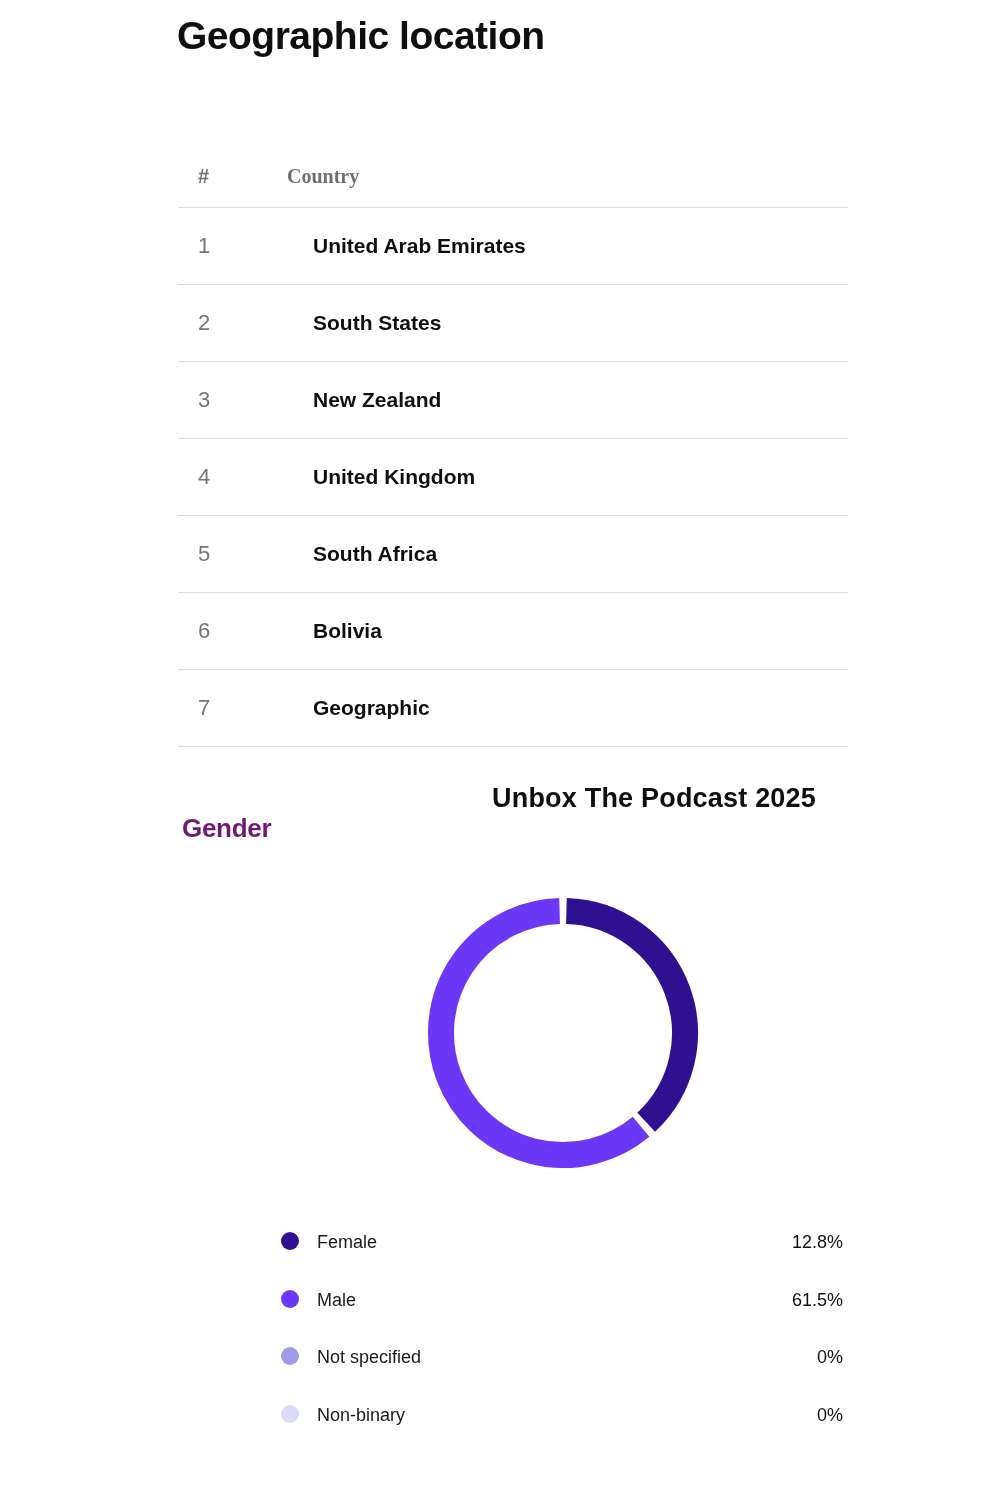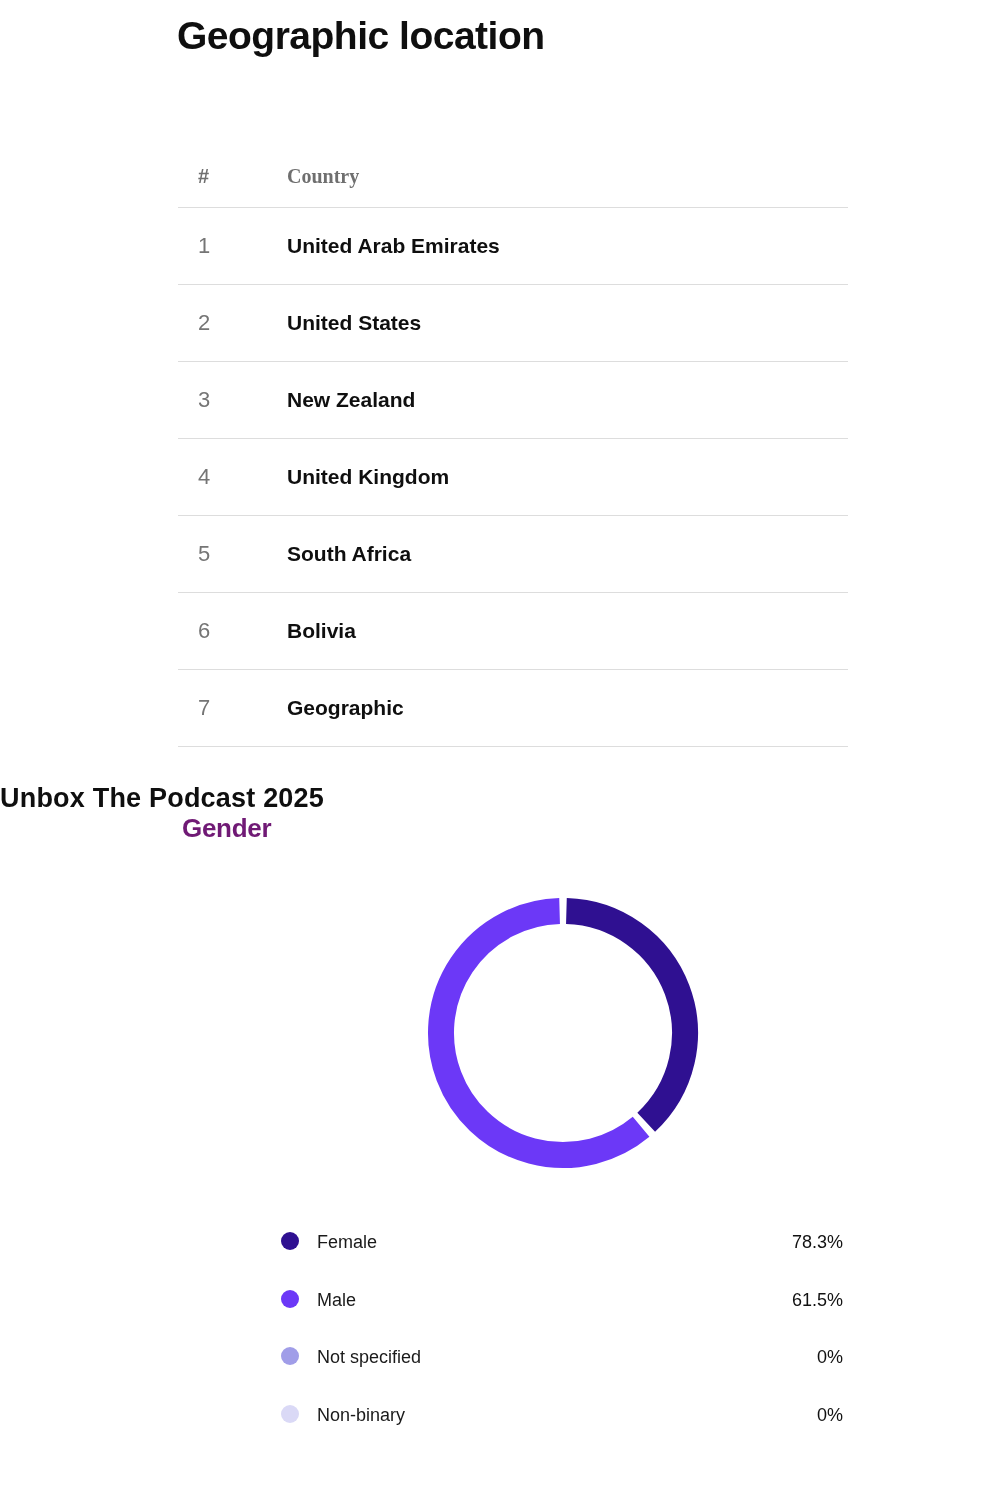--- a/index.html
+++ b/index.html
@@ -65,29 +65,30 @@
     width: 109px;
     padding-left: 20px;
     box-sizing: border-box;
     font-size: 22px;
     color: #757575;
   }
   .cell-country {
     font-size: 21px;
     font-weight: 700;
     color: #0f0f0f;
+    margin-left: 26px;
   }
 
   
   .chart-title {
     position: absolute;
     left: 0;
     top: 783px;
     width: 816px;
-    text-align: left;
+    text-align: right;
     font-size: 27px;
     font-weight: 700;
     letter-spacing: 0.2px;
     color: #0f0f0f;
   }
   .section-heading {
     position: absolute;
     left: 182px;
     top: 813px;
     font-size: 26px;
@@ -143,21 +144,21 @@
       <div class="th-rank">#</div>
       <div class="th-country">Country</div>
     </div>
     <div>
         <div class="trow">
           <div class="cell-rank">1</div>
           <div class="cell-country">United Arab Emirates</div>
         </div>
         <div class="trow">
           <div class="cell-rank">2</div>
-          <div class="cell-country">United States</div>
+          <div class="cell-country">South States</div>
         </div>
         <div class="trow">
           <div class="cell-rank">3</div>
           <div class="cell-country">New Zealand</div>
         </div>
         <div class="trow">
           <div class="cell-rank">4</div>
           <div class="cell-country">United Kingdom</div>
         </div>
         <div class="trow">
@@ -182,21 +183,21 @@
     <svg width="320" height="320" viewBox="0 0 320 320">
         <path d="M 163.41 38.05 A 122 122 0 0 1 243.20 249.23" fill="none" stroke="#2f1091" stroke-width="26"></path>
         <path d="M 238.09 253.73 A 122 122 0 1 1 156.59 38.05" fill="none" stroke="#6c38f7" stroke-width="26"></path>
       </svg>
   </div>
 
   <div class="legend">
       <div class="legend-row">
         <div class="legend-dot" style="background: rgb(47, 16, 145);"></div>
         <div class="legend-label">Female</div>
-        <div class="legend-value">78.3%</div>
+        <div class="legend-value">12.8%</div>
       </div>
       <div class="legend-row">
         <div class="legend-dot" style="background: rgb(108, 56, 247);"></div>
         <div class="legend-label">Male</div>
         <div class="legend-value">61.5%</div>
       </div>
       <div class="legend-row">
         <div class="legend-dot" style="background: rgb(160, 157, 232);"></div>
         <div class="legend-label">Not specified</div>
         <div class="legend-value">0%</div>

